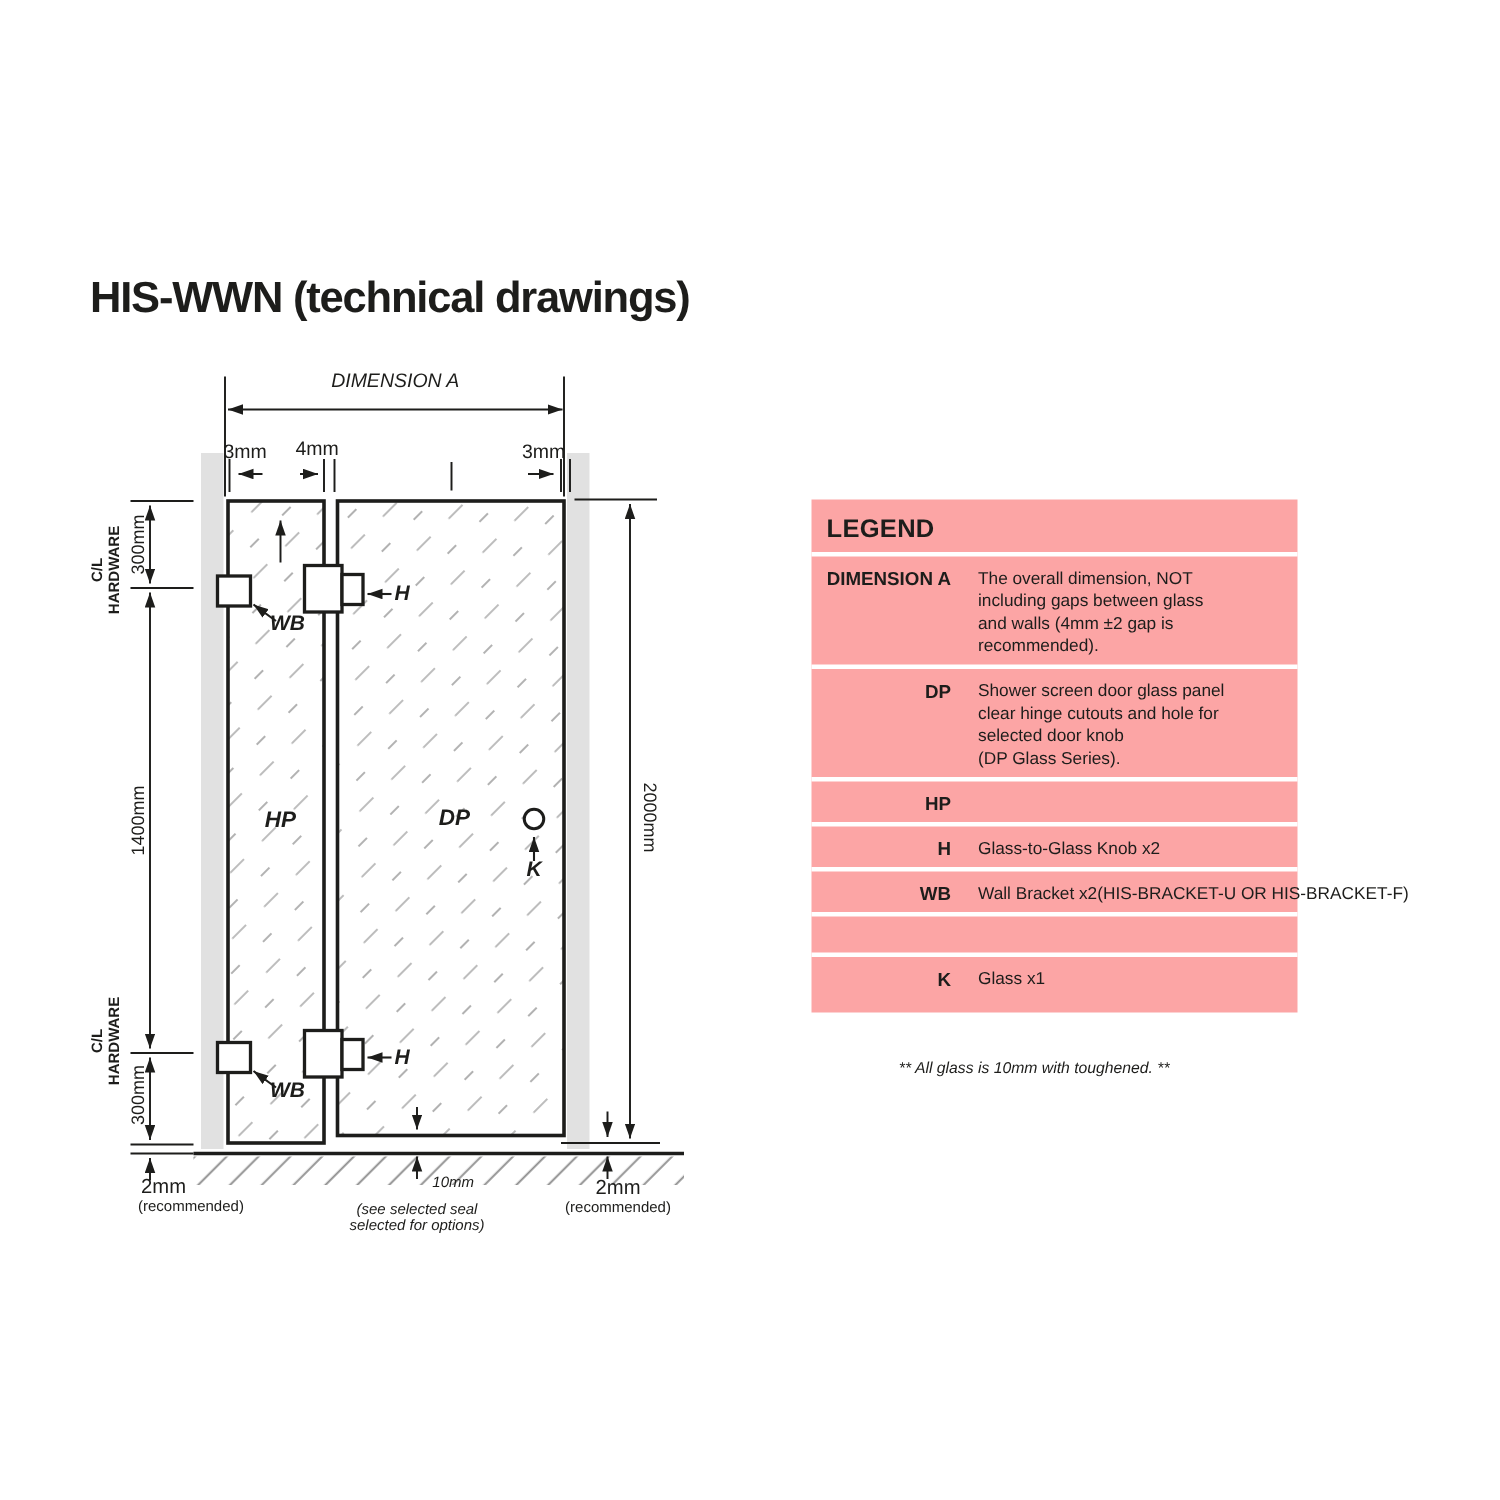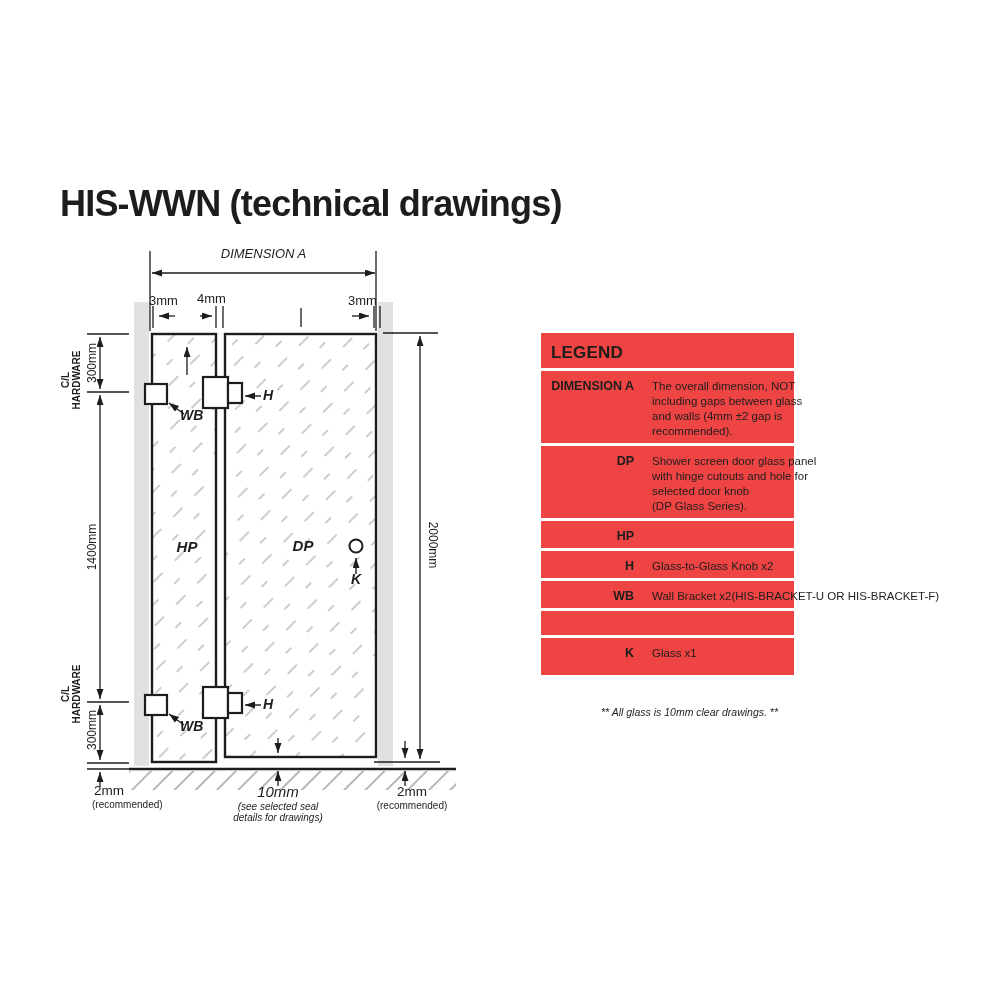--- a/index.html
+++ b/index.html
@@ -5,27 +5,27 @@
   html,body{margin:0;padding:0;background:#fff;}
   #page{position:relative;width:1000px;height:1000px;background:#fff;overflow:hidden;
         font-family:"Liberation Sans", sans-serif;color:#1d1d1b;}
   .abs{position:absolute;}
   .lbl{position:absolute;color:#1d1d1b;white-space:nowrap;}
   .ctr{text-align:center;}
   .rot-ccw{transform:rotate(-90deg);}
   .rot-cw{transform:rotate(90deg);}
   .ital{font-style:italic;}
   .bold{font-weight:bold;}
-  #title{left:60px;top:183px;font-size:36px;font-weight:bold;letter-spacing:-0.8px;}
+  #title{left:60px;top:183px;font-size:29px;font-weight:bold;letter-spacing:-0.8px;}
   .dim-txt{font-size:13px;}
   .dim-sm{font-size:10px;}
   .panel-lbl{font-style:italic;font-weight:bold;font-size:15px;}
   .part-lbl{font-style:italic;font-weight:bold;font-size:14px;}
   
-  #legend-box{left:541px;top:333px;width:253px;background:#ef4444;}
+  #legend-box{left:541px;top:333px;width:324px;background:#fca5a5;}
   #legend-title{font-size:17px;font-weight:bold;padding:10px 0 6px 10px;line-height:19px;letter-spacing:0.2px;}
   .legend-row{display:flex;border-top:3px solid #ffffff;padding:8px 0 4px 0;}
   .legend-row:last-child{padding-bottom:14px;}
   .legend-term{width:93px;text-align:right;font-weight:bold;font-size:12.5px;line-height:15px;flex:none;}
   .legend-desc{margin-left:18px;font-size:11.5px;line-height:15px;white-space:pre;}
   #legend-footnote{left:541px;top:706px;width:297px;text-align:center;font-style:italic;font-size:10.5px;}
   svg line, svg rect, svg circle{vector-effect:none;}
 </style>
 </head>
 <body>
@@ -158,42 +158,42 @@
 
     <div class="lbl part-lbl" style="left:263px;top:387px;">H</div>
     <div class="lbl part-lbl" style="left:263px;top:696px;">H</div>
     <div class="lbl part-lbl" style="left:180px;top:407px;">WB</div>
     <div class="lbl part-lbl" style="left:180px;top:718px;">WB</div>
     <div class="lbl ctr part-lbl" style="left:347px;top:571px;width:18px;">K</div>
 
     <div class="lbl" style="left:94px;top:783px;font-size:13.5px;">2mm</div>
     <div class="lbl dim-sm" style="left:92px;top:799px;">(recommended)</div>
 
-    <div class="lbl ctr ital" style="left:240px;top:783px;width:76px;font-size:15px;">10mm</div>
+    <div class="lbl ctr ital" style="left:240px;top:783px;width:76px;font-size:10px;text-align:right;">10mm</div>
     <div class="lbl ctr ital dim-sm" style="left:227px;top:801px;width:102px;">(see selected seal</div>
-    <div class="lbl ctr ital dim-sm" style="left:227px;top:812px;width:102px;">details for drawings)</div>
+    <div class="lbl ctr ital dim-sm" style="left:227px;top:812px;width:102px;">selected for options)</div>
 
     <div class="lbl ctr" style="left:390px;top:784px;width:44px;font-size:13.5px;">2mm</div>
     <div class="lbl ctr dim-sm" style="left:362px;top:800px;width:100px;">(recommended)</div>
   </div>
 
   <div id="legend-box" class="abs">
     <div id="legend-title">LEGEND</div>
 
     <div class="legend-row">
       <div class="legend-term">DIMENSION A</div>
       <div class="legend-desc">The overall dimension, NOT
 including gaps between glass
 and walls (4mm ±2 gap is
 recommended).</div>
     </div>
     <div class="legend-row">
       <div class="legend-term">DP</div>
       <div class="legend-desc">Shower screen door glass panel
-with hinge cutouts and hole for
+clear hinge cutouts and hole for
 selected door knob
 (DP Glass Series).</div>
     </div>
     <div class="legend-row">
       <div class="legend-term">HP</div>
     </div>
     <div class="legend-row">
       <div class="legend-term">H</div>
       <div class="legend-desc">Glass-to-Glass Knob x2</div>
     </div>
@@ -203,15 +203,15 @@
     </div>
     <div class="legend-row" style="min-height:12px;">
       <div class="legend-term"></div>
       <div class="legend-desc"></div>
     </div>
     <div class="legend-row">
       <div class="legend-term">K</div>
       <div class="legend-desc">Glass x1</div>
     </div>
   </div>
-  <div id="legend-footnote" class="abs">** All glass is 10mm clear drawings. **</div>
+  <div id="legend-footnote" class="abs">** All glass is 10mm with toughened. **</div>
 
 </div>
 
 </body></html>

